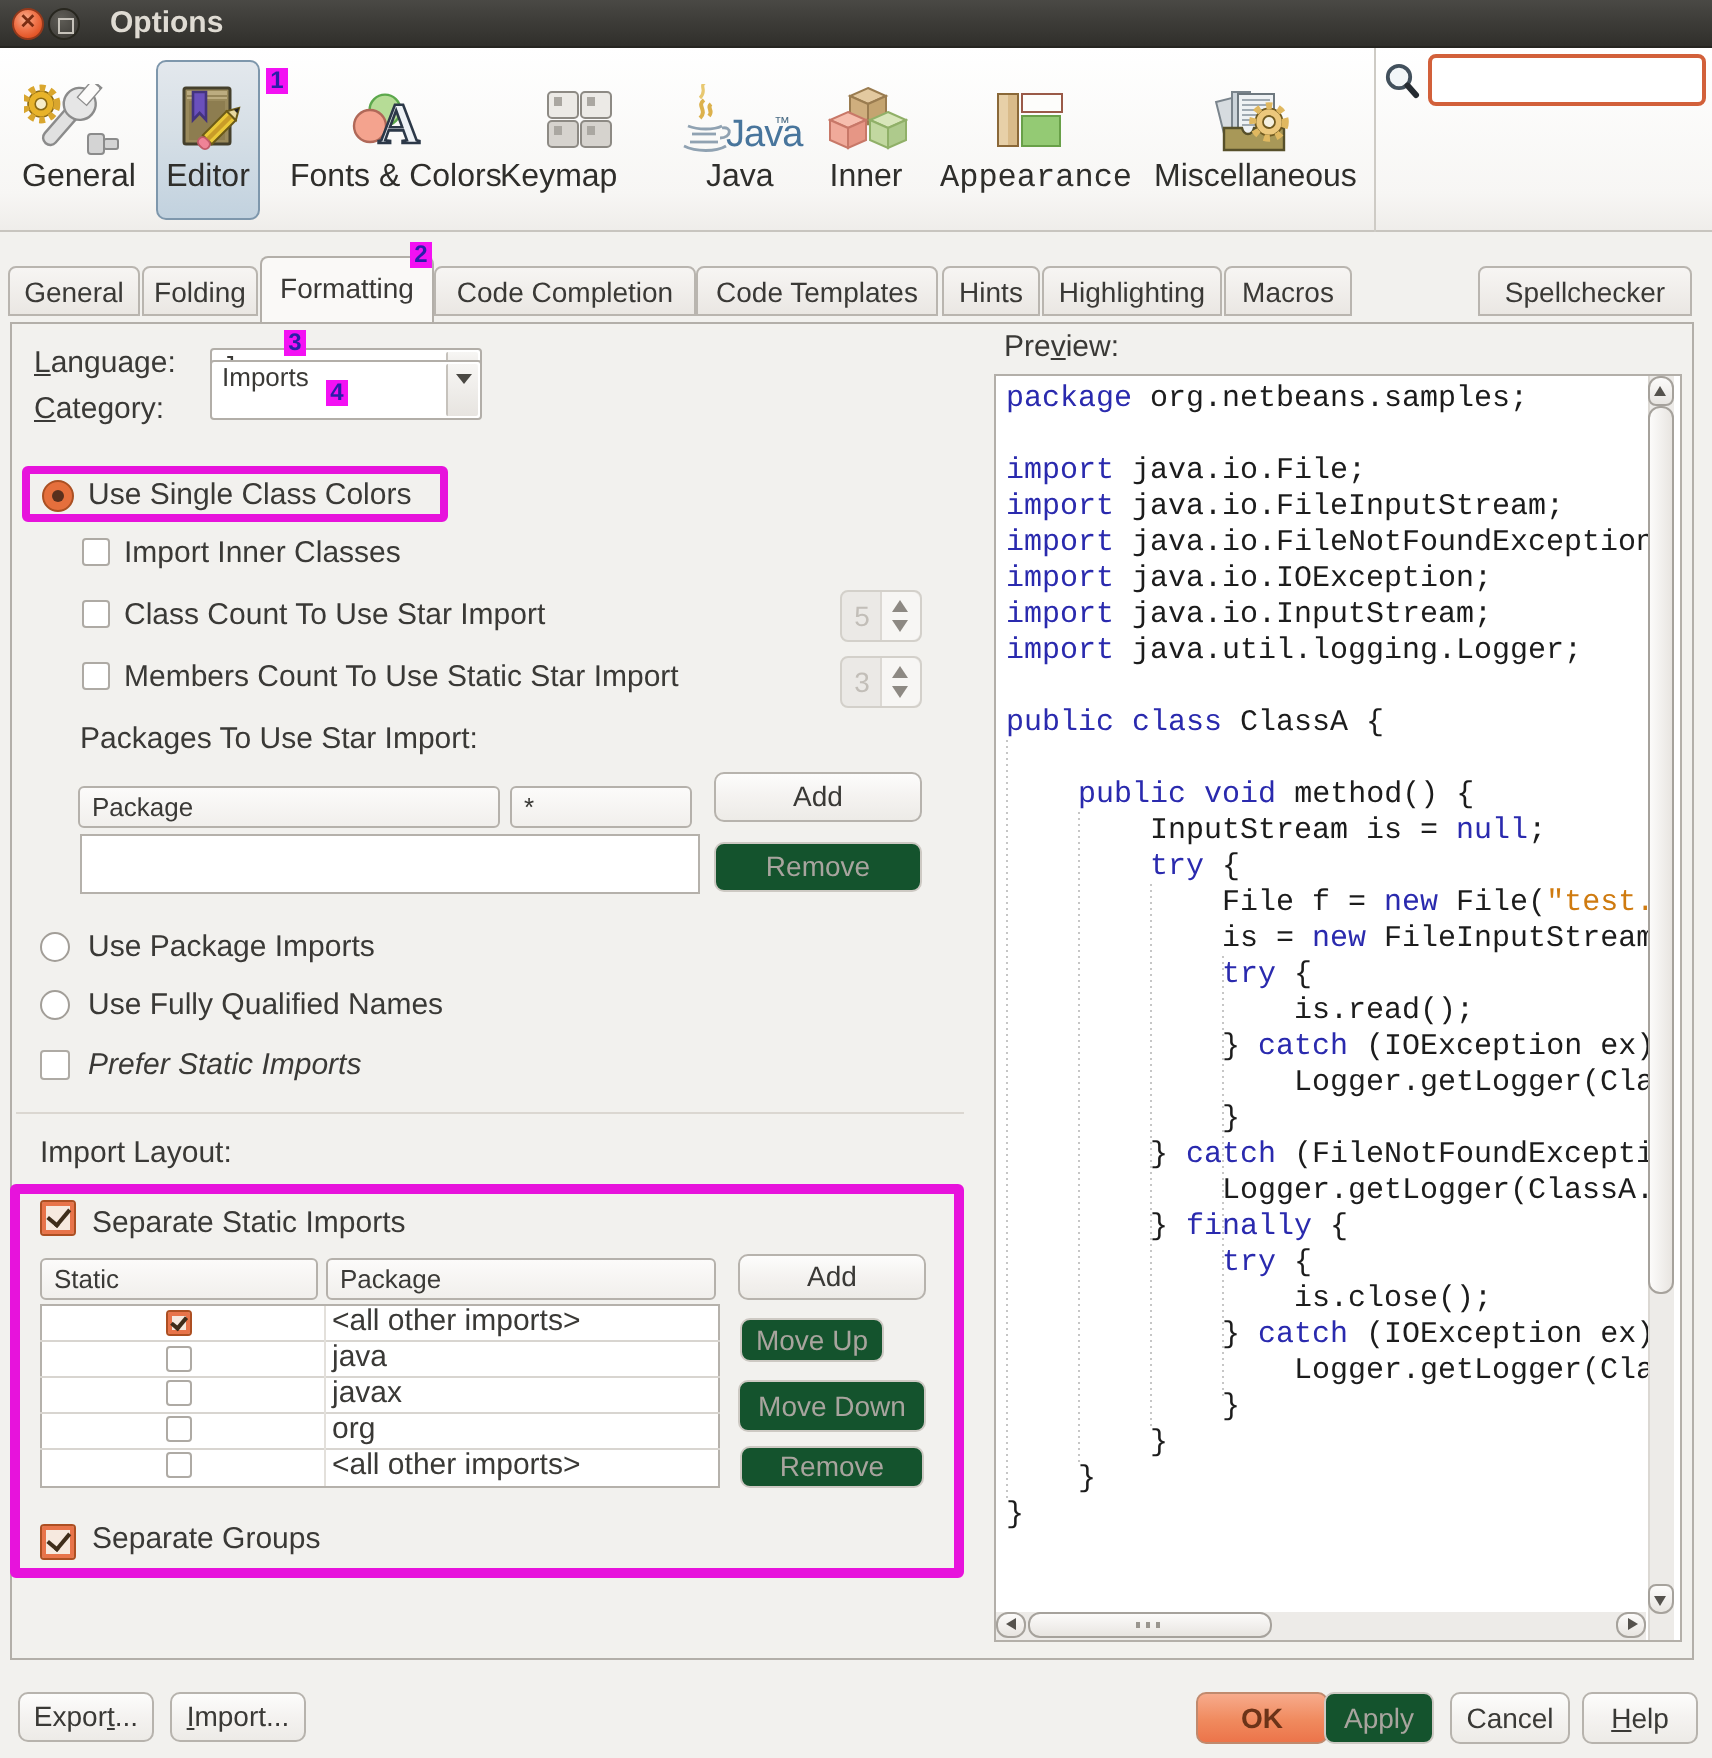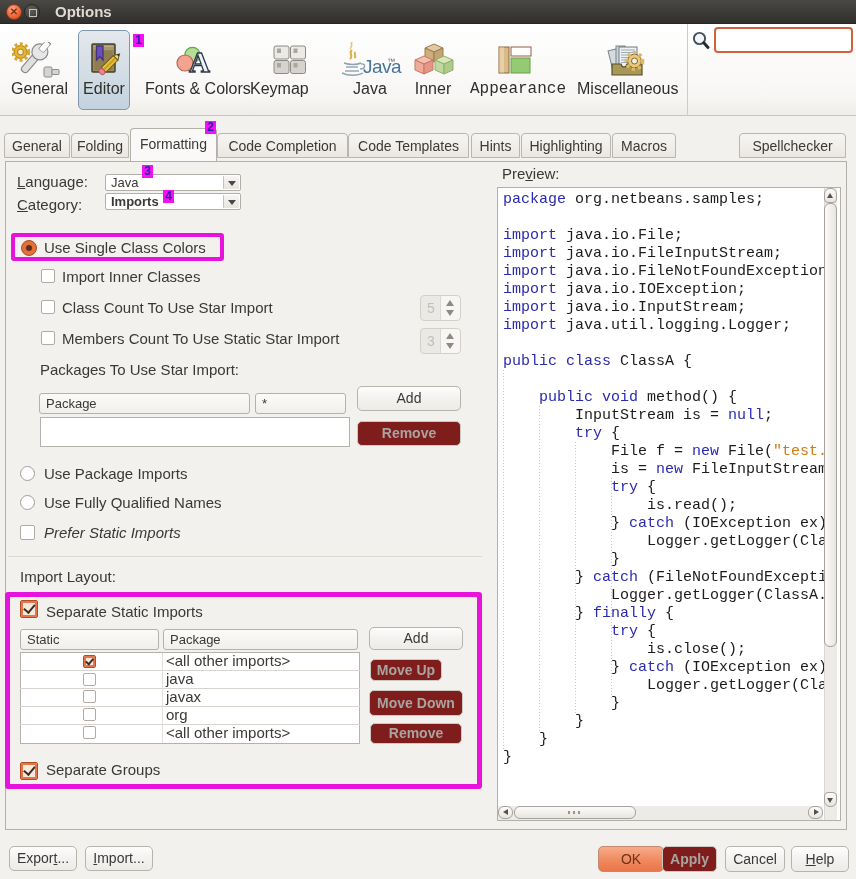--- a/index.html
+++ b/index.html
@@ -21,21 +21,21 @@
 #selbox{left:78px;top:30px;width:52px;height:80px;border:1px solid #7e97ac;border-radius:5px;
  background:linear-gradient(#e3e8ed,#d6dfe6 45%,#c2d2df);box-sizing:border-box;}
 
 .tab{top:133px;height:25px;background:linear-gradient(#f7f5f3,#eae7e3);border:1px solid #b9b5af;border-radius:4px 4px 0 0;font-size:14px;color:#3a3936;text-align:center;line-height:25px;box-sizing:border-box;}
 #seltab{left:130px;top:128px;width:87px;height:33px;background:#faf9f7;border:1px solid #b3afa9;border-bottom:none;
  border-radius:4px 4px 0 0;font-size:14px;text-align:center;line-height:30px;box-sizing:border-box;z-index:3;}
 #panel{left:5px;top:161px;width:842px;height:669px;border:1px solid #b3afa9;background:#f2f1ee;box-sizing:border-box;}
 
 .btn{background:linear-gradient(#fdfdfc,#f5f3f1 45%,#edebe7);border:1px solid #b7b3ad;border-radius:5px;
  font-size:14px;color:#3a3936;text-align:center;box-sizing:border-box;}
-.btn.dis{background:#7f1d1d;border-color:#cdc9c3;color:#a8a49e;font-weight:bold;}
+.btn.dis{background:#14532d;border-color:#cdc9c3;color:#a8a49e;}
 .cb{width:14px;height:14px;background:#fff;border:1px solid #aeaaa4;border-radius:2px;box-sizing:border-box;}
 .cb.on{background:#f6e9df;border:1px solid #ad4f22;box-shadow:inset 0 0 0 2px #e8744a;}
 .cb.on:after{content:"";position:absolute;left:30%;top:8%;width:30%;height:55%;
  border:solid #3f2d1a;border-width:0 2px 2px 0;transform:rotate(40deg);}
 .radio{width:15px;height:15px;border-radius:50%;background:#fff;border:1px solid #a29e98;box-sizing:border-box;}
 .radio.on{width:16px;height:16px;background:#e56f3c;border-color:#aa5023;}
 .radio.on:after{content:"";position:absolute;left:4px;top:4px;width:6px;height:6px;border-radius:50%;background:#59301d;}
 .lbl{font-size:15px;color:#3a3936;line-height:16px;white-space:nowrap;}
 .lbl13{font-size:15px;color:#3a3936;line-height:16px;white-space:nowrap;}
 .hdr{background:linear-gradient(#fcfbfa,#f1efec);border:1px solid #b5b1ab;border-radius:3px;
@@ -100,21 +100,21 @@
 <div class="abs badge" style="left:205px;top:121px;">2</div>
 <div class="abs" id="panel"></div>
 
 <div class="abs lbl13" style="left:17px;top:174px;"><u>L</u>anguage:</div>
 <div class="abs combo" style="left:105px;top:174px;width:136px;height:17px;">
     <span class="txt">Java</span>
     <span class="arr"></span>
   </div>
 <div class="abs badge" style="left:142px;top:165px;">3</div>
 <div class="abs lbl13" style="left:17px;top:197px;"><u>C</u>ategory:</div>
-<div class="abs combo" style="left:105px;top:193px;width:136px;height:17px;font-weight:bold;">
+<div class="abs combo" style="left:105px;top:180px;width:136px;height:30px;">
     <span class="txt">Imports</span>
     <span class="arr"></span>
   </div>
 <div class="abs badge" style="left:163px;top:190px;">4</div>
 
 <div class="abs mag" style="left:11px;top:233px;width:213px;height:28px;"></div>
 <div class="abs radio on" style="left:21px;top:240px;"></div>
 <div class="abs lbl" style="left:44px;top:240px;">Use Single Class Colors</div>
 
 <div class="abs cb" style="left:41px;top:269px;"></div>
@@ -229,21 +229,21 @@
 <div class="abs sbthumbh" style="left:498px;top:806px;width:15px;height:13px;"></div>
 <div class="abs" style="left:503px;top:809px;border-top:3.5px solid transparent;border-bottom:3.5px solid transparent;border-right:5px solid #55524d;"></div>
 <div class="abs sbthumbh" style="left:808px;top:806px;width:15px;height:13px;"></div>
 <div class="abs" style="left:814px;top:809px;border-top:3.5px solid transparent;border-bottom:3.5px solid transparent;border-left:5px solid #55524d;"></div>
 <div class="abs sbthumbh" style="left:514px;top:806px;width:122px;height:13px;"></div>
 <div class="abs" style="left:568px;top:811px;width:14px;height:3px;background-image:repeating-linear-gradient(to right,#9a968f 0 2px,transparent 2px 5px);"></div>
 
 <div class="abs btn" style="left:9px;top:846px;width:68px;height:25px;line-height:23px;">Expor<u>t</u>...</div>
 <div class="abs btn" style="left:85px;top:846px;width:68px;height:25px;line-height:23px;"><u>I</u>mport...</div>
 <div class="abs btn" id="okbtn" style="left:598px;top:846px;width:66px;height:26px;line-height:24px;
- background:linear-gradient(#f7ab8c,#f08a5e 55%,#ec744a);border-color:#c08a6e;color:#6b3318;">OK</div>
+ background:linear-gradient(#f7ab8c,#f08a5e 55%,#ec744a);border-color:#c08a6e;color:#6b3318;font-weight:bold;">OK</div>
 <div class="abs btn dis" style="left:662px;top:846px;width:55px;height:26px;line-height:24px;">Apply</div>
 <div class="abs btn" style="left:725px;top:846px;width:60px;height:26px;line-height:24px;">Cancel</div>
 <div class="abs btn" style="left:791px;top:846px;width:58px;height:26px;line-height:24px;"><u>H</u>elp</div>
 
 <svg class="abs" style="left:12px;top:42px;" width="50" height="38" viewBox="0 0 50 38">
  <g transform="translate(20,19) rotate(41)">
   <rect x="-3.6" y="-12" width="7.2" height="26" rx="3.5" fill="#e0e0e0" stroke="#8b8b8b" stroke-width="1.2"></rect>
   <circle cx="0" cy="-12" r="8" fill="#e6e6e6" stroke="#8b8b8b" stroke-width="1.2"></circle>
   <rect x="-2.8" y="-25" width="5.6" height="11" fill="#fcfbfa" stroke="#8b8b8b" stroke-width="1.2"></rect>
   <rect x="-2.7" y="-24" width="5.4" height="10" fill="#fcfbfa" stroke="none"></rect>

